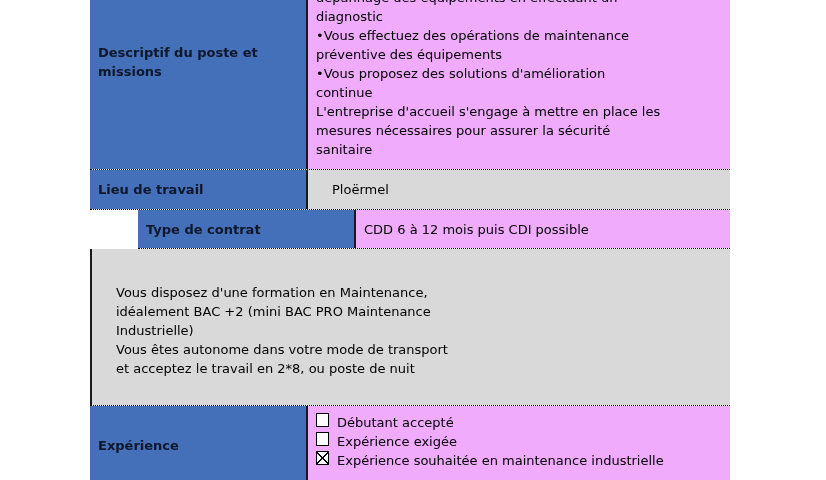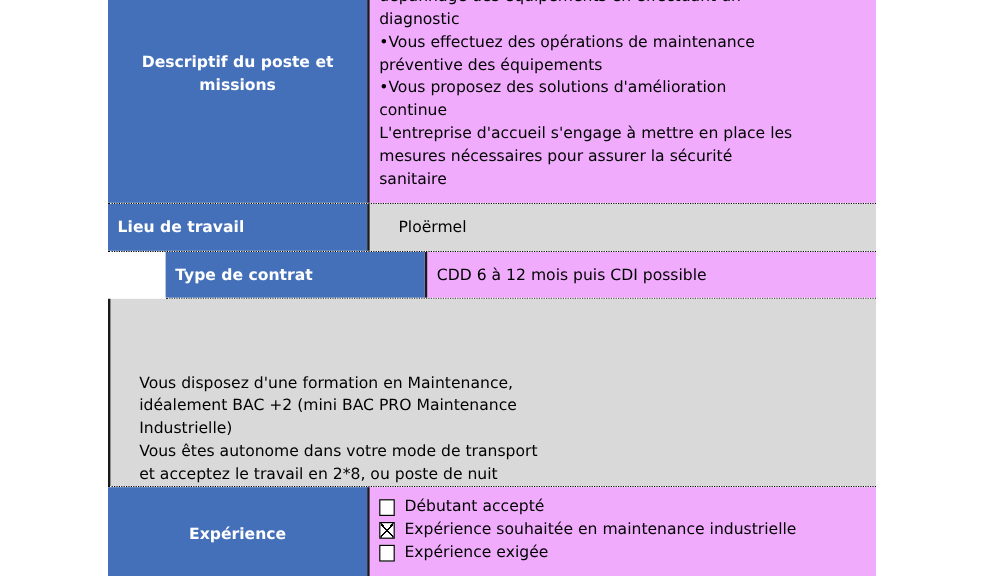--- a/index.html
+++ b/index.html
@@ -23,24 +23,23 @@
   .row {
     display: flex;
     box-sizing: border-box;
     border-bottom: 1px dotted #000000;
   }
   .cell { box-sizing: border-box; }
   .label-cell {
     width: 216px;
     flex: 0 0 216px;
     background: #4470b9;
-    color: #ffffff;
+    color: #0f172a;
     font-weight: bold;
     padding: 0 8px;
-    text-align: center;
   }
   .value-cell {
     flex: 1 1 auto;
     border-left: 2px solid #1a1a1a;
     padding: 0 6px 0 8px;
     background: #f0abfc;
   }
   .shaded .value-cell { background: #d9d9d9; padding-left: 24px; }
   .pre { white-space: pre-line; }
 
@@ -54,30 +53,30 @@
   .r2 { height: 40px; }
   .r2 .label-cell, .r2 .value-cell { display: flex; align-items: center; }
 
   
   .r3 { height: 39px; margin-left: 48px; }
   .r3 .label-cell, .r3 .value-cell { display: flex; align-items: center; }
 
   
   .r4 { height: 157px; }
   .r4 .label-cell, .r4 .value-cell { display: flex; align-items: center; }
-  .r4 .value-cell { padding-top: 6px; align-items: flex-end; }
+  .r4 .value-cell { padding-top: 6px; }
 
   
   .r5 { height: 120px; border-bottom: none; }
   .r5 .label-cell { padding-top: 30px; }
   .r5 .value-cell { padding-top: 7px; }
 
   .option {
     display: flex;
-    align-items: center;
+    align-items: flex-start;
     gap: 8px;
     height: 19px;
   }
   .checkbox {
     display: inline-block;
     flex: 0 0 auto;
     width: 13px;
     height: 14px;
     box-sizing: border-box;
     border: 1.5px solid #000000;
@@ -144,24 +143,24 @@
     <div class="row r5">
       <div class="cell label-cell">
         <div class="pre">Expérience</div>
       </div>
       <div class="cell value-cell">
         <div class="option">
           <span class="checkbox" data-checked="false"></span>
           <span>Débutant accepté</span>
         </div>
         <div class="option">
+          <span class="checkbox" data-checked="false"></span>
+          <span>Expérience exigée</span>
+        </div>
+        <div class="option">
           <span class="checkbox" data-checked="true"></span>
           <span>Expérience souhaitée en maintenance industrielle</span>
-        </div>
-        <div class="option">
-          <span class="checkbox" data-checked="false"></span>
-          <span>Expérience exigée</span>
         </div>
       </div>
     </div>
 
   </div>
 </div>
 
 </body></html>

